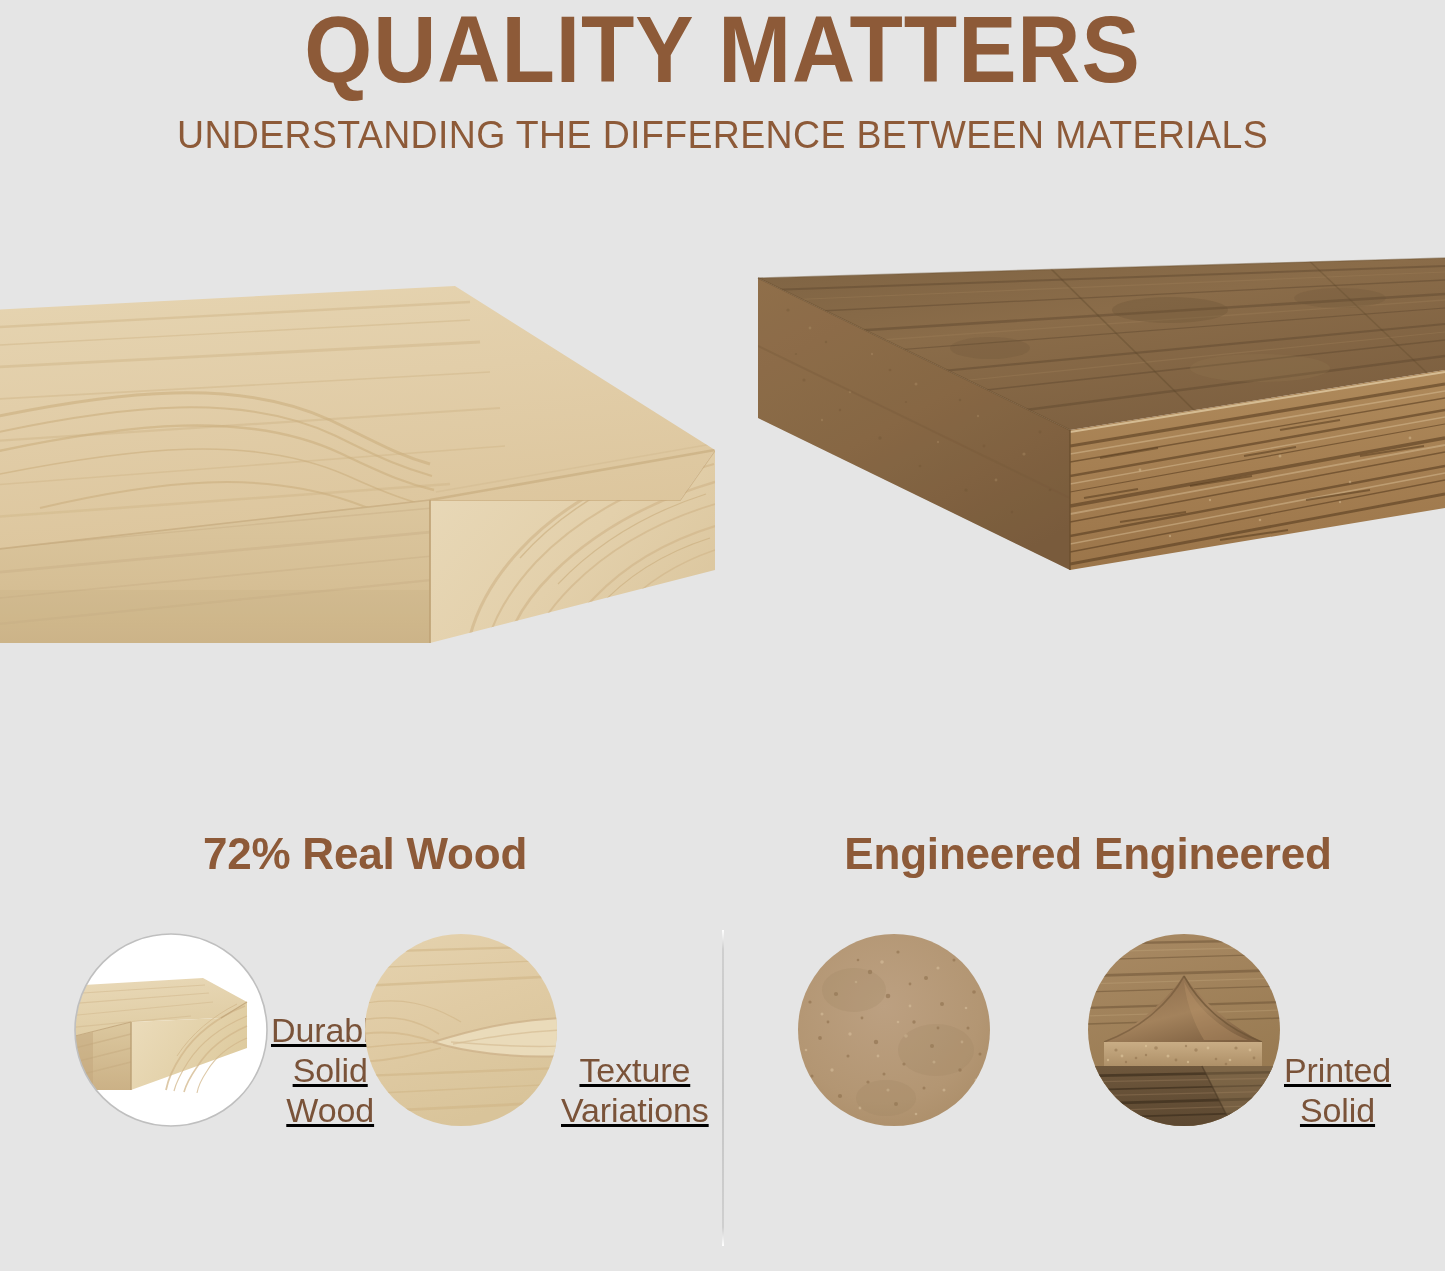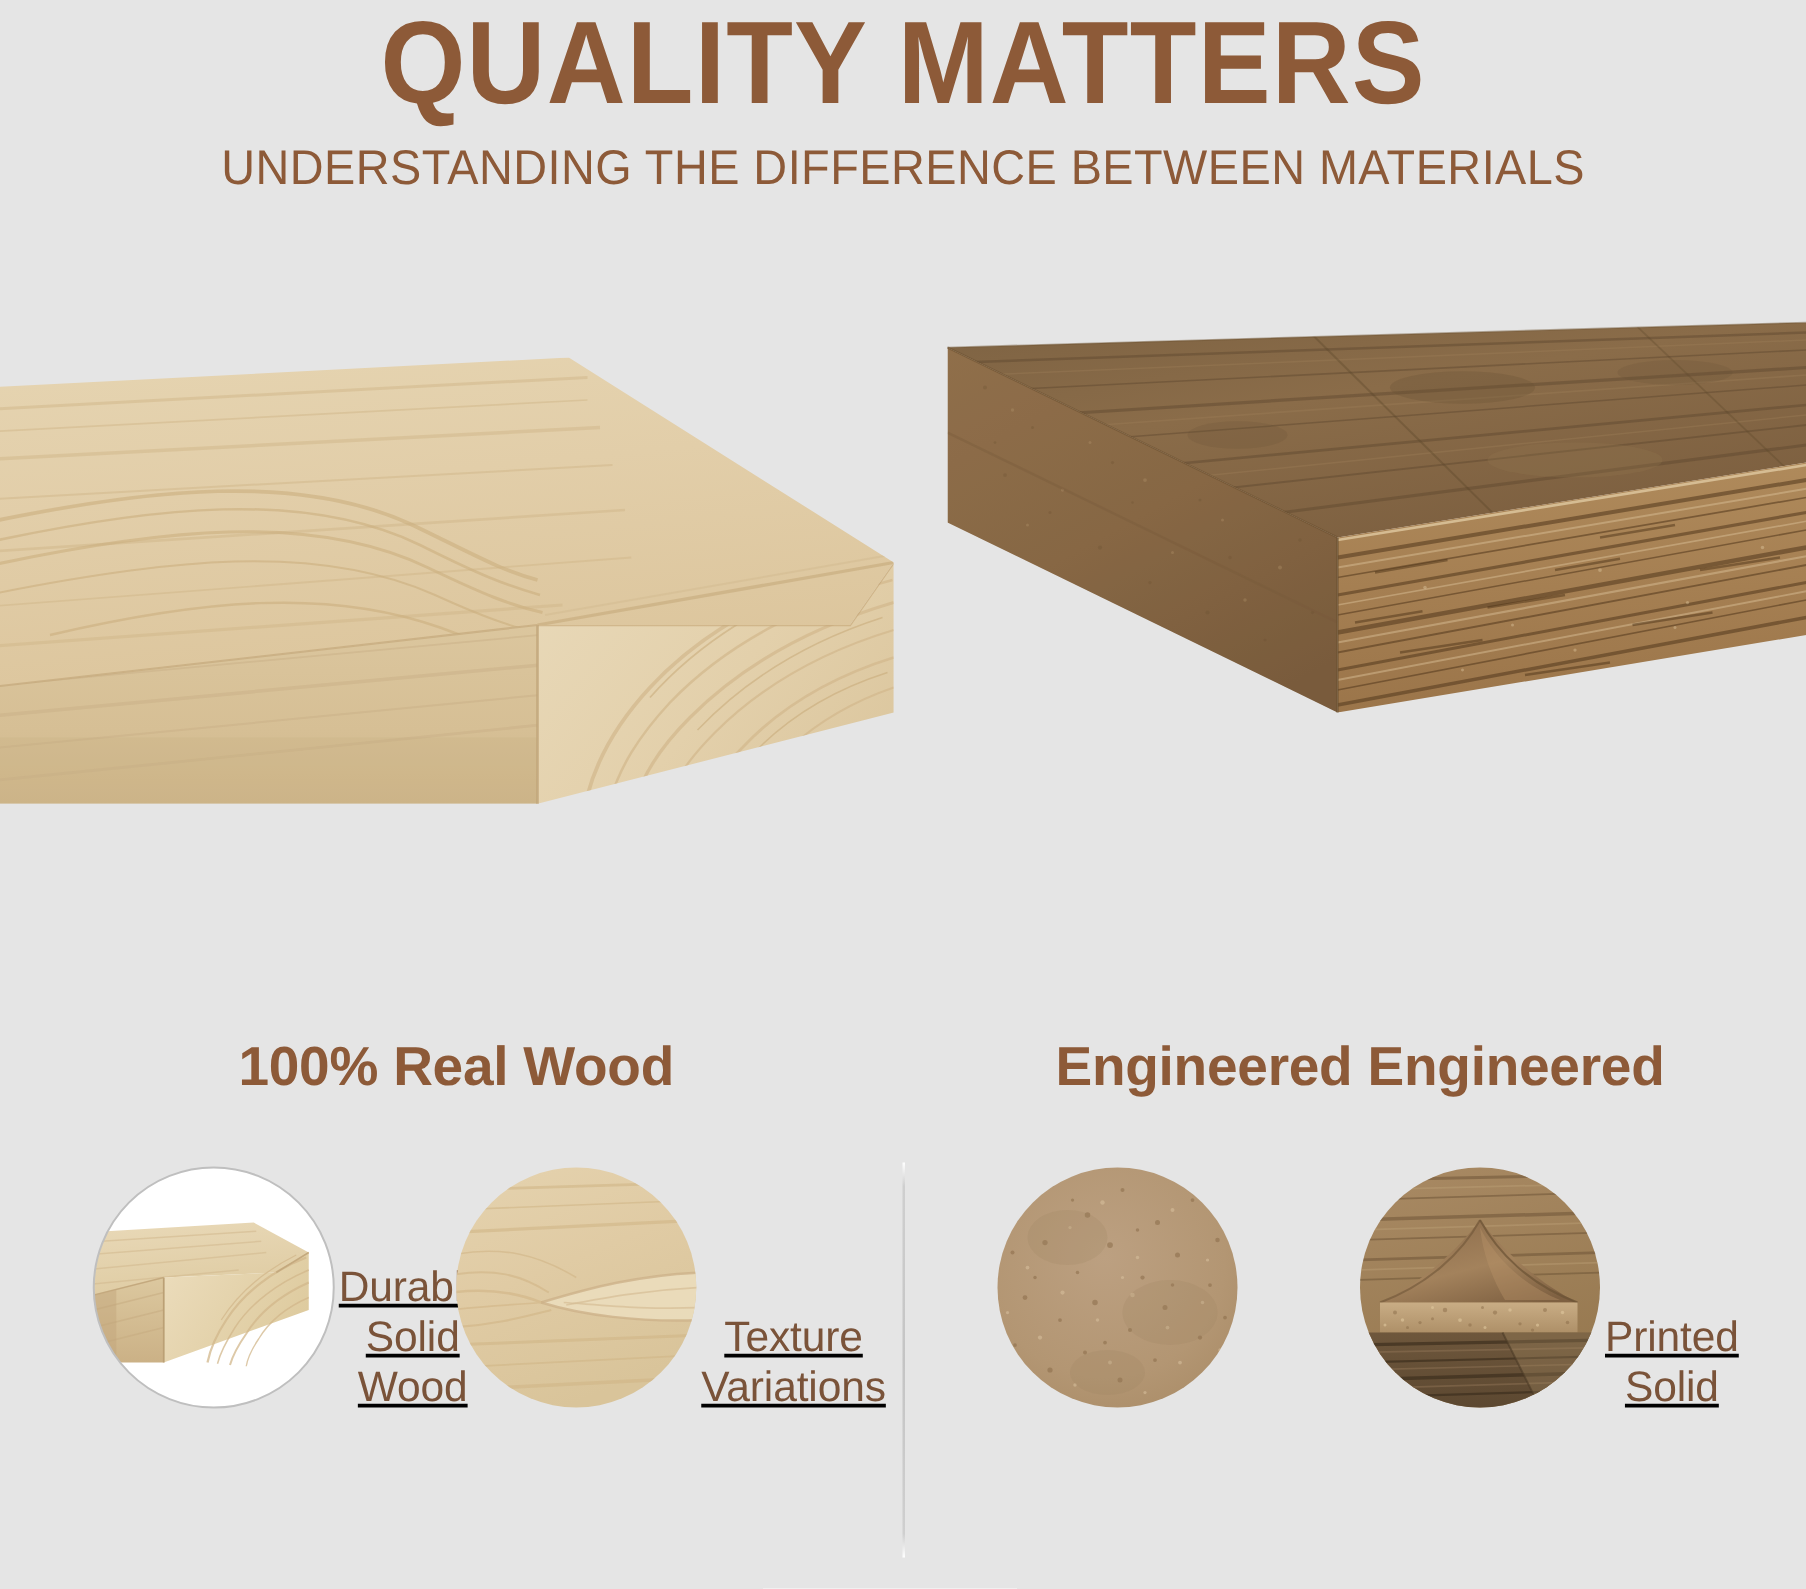--- a/index.html
+++ b/index.html
@@ -397,21 +397,21 @@
       </svg>
     </div>
   </div>
 
   <div id="divider"></div>
 
   <div id="columns">
 
     <div class="column" id="column-real-wood">
 
-      <h2 class="column-heading">100% Real Wood</h2>
+      <h2 class="column-heading">72% Real Wood</h2>
 
       <div class="cards">
 
         <div class="card">
           <div class="card-thumb">
             <svg width="200" height="200" viewBox="0 0 200 200" aria-hidden="true">
               <defs>
                 <clipPath id="ringClip">
                     <circle cx="100" cy="100" r="96"></circle>
                   </clipPath>

